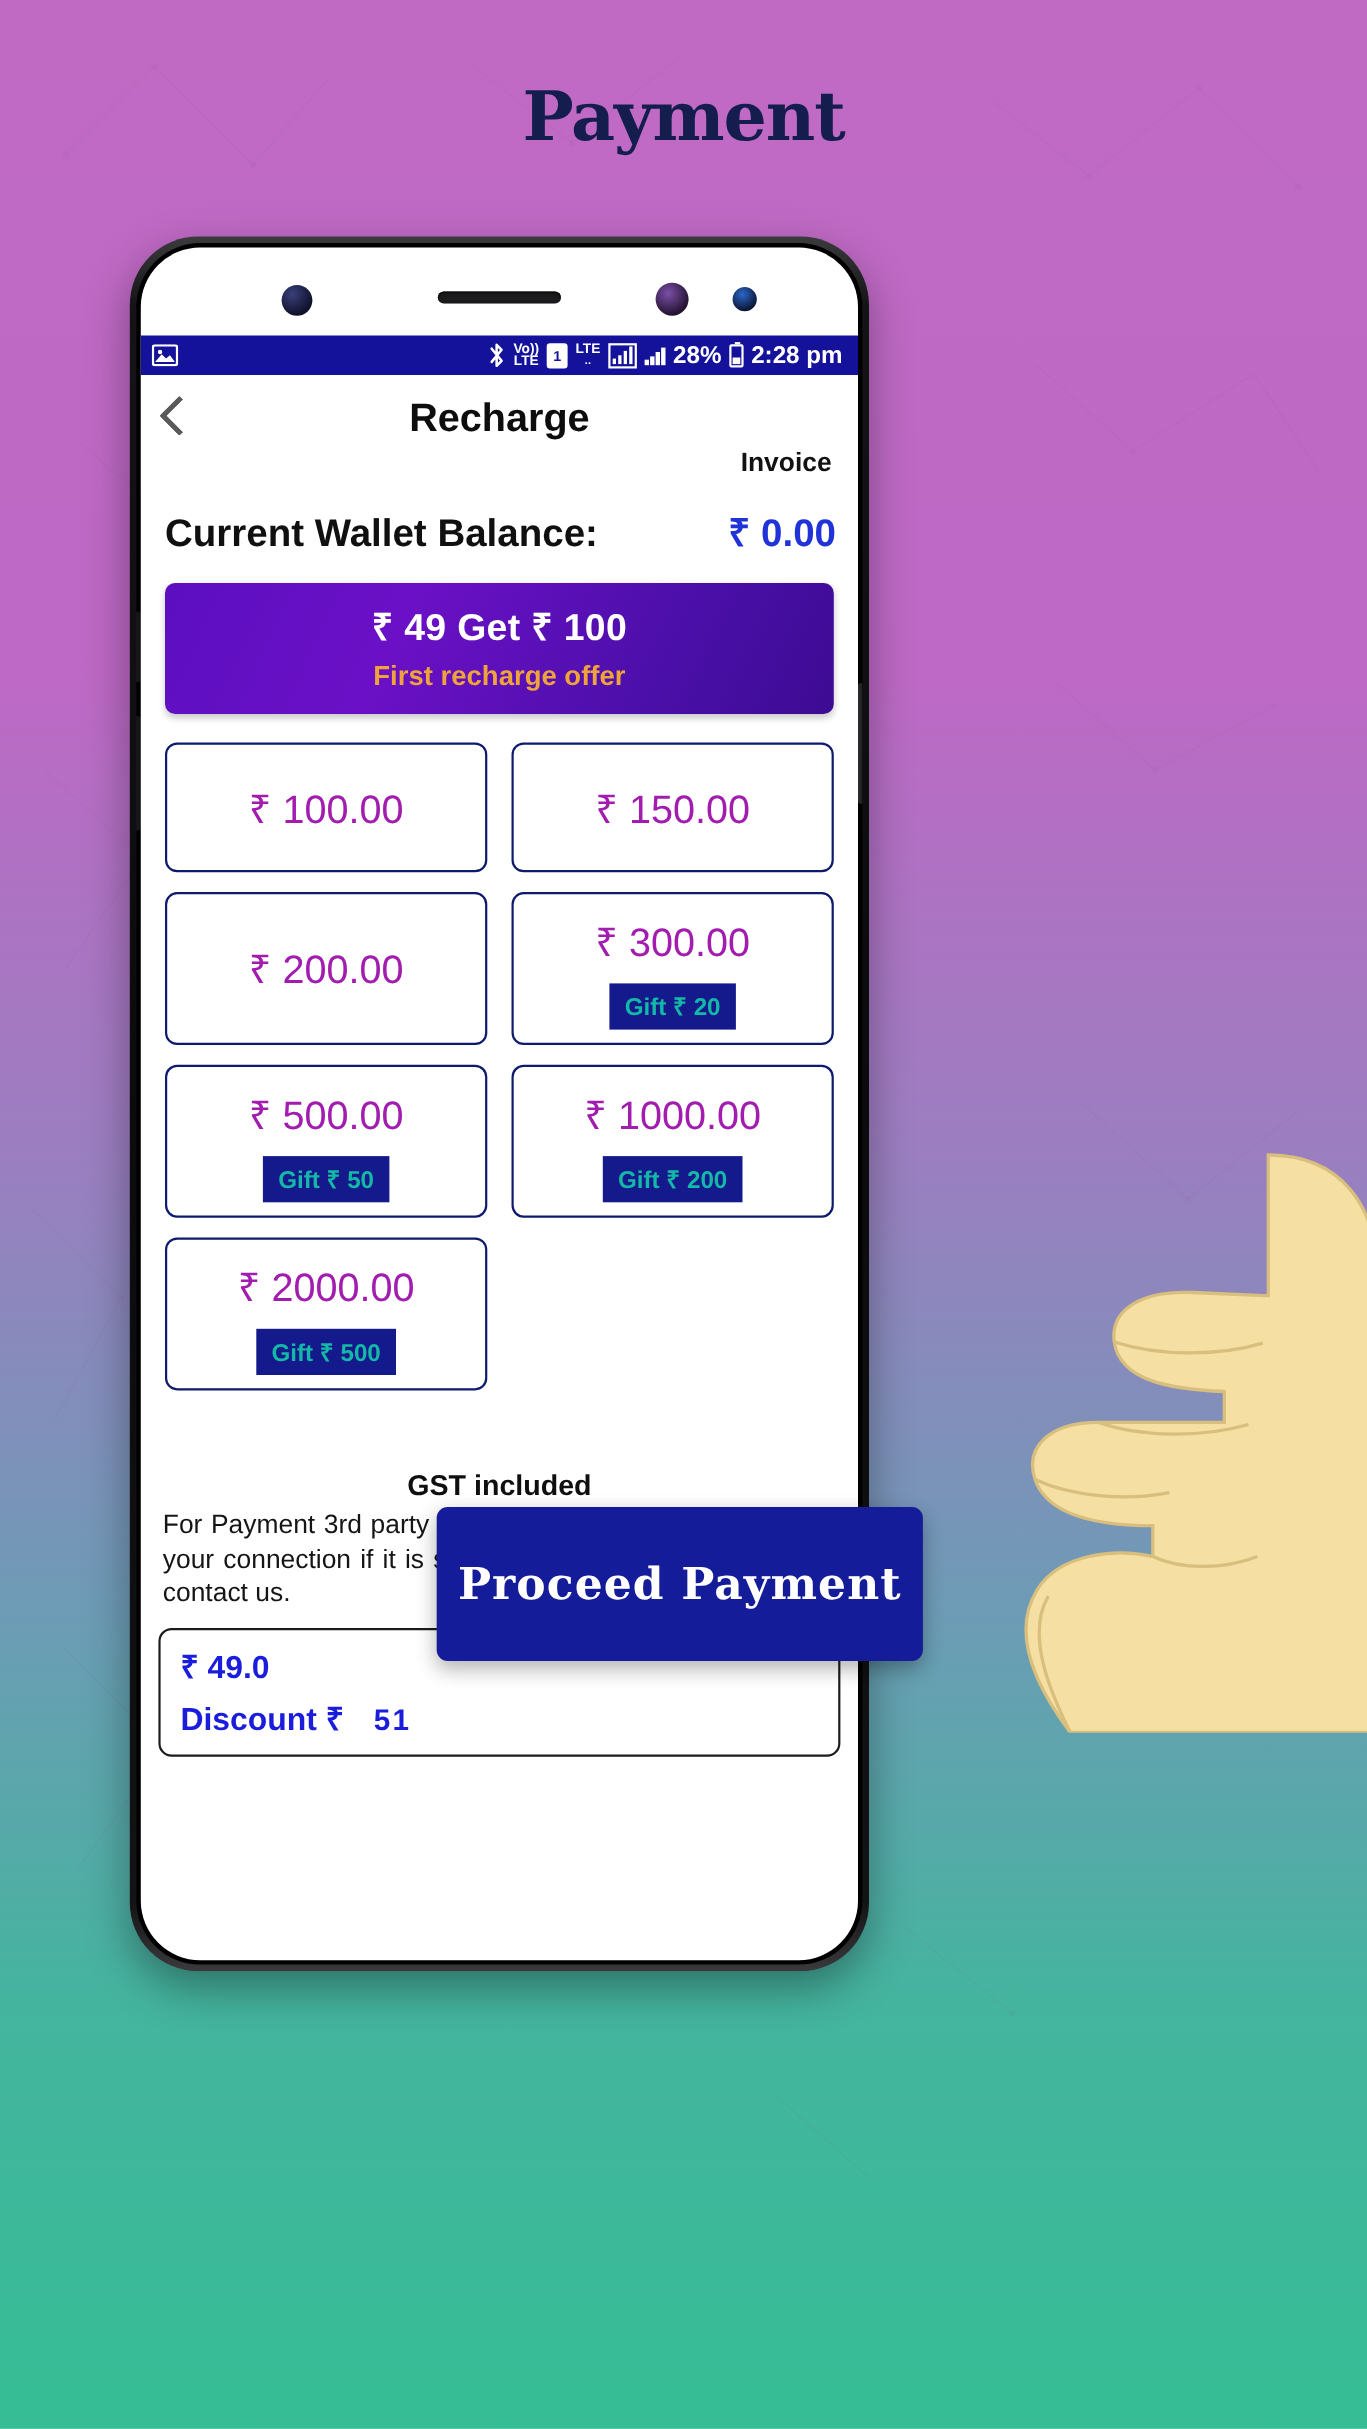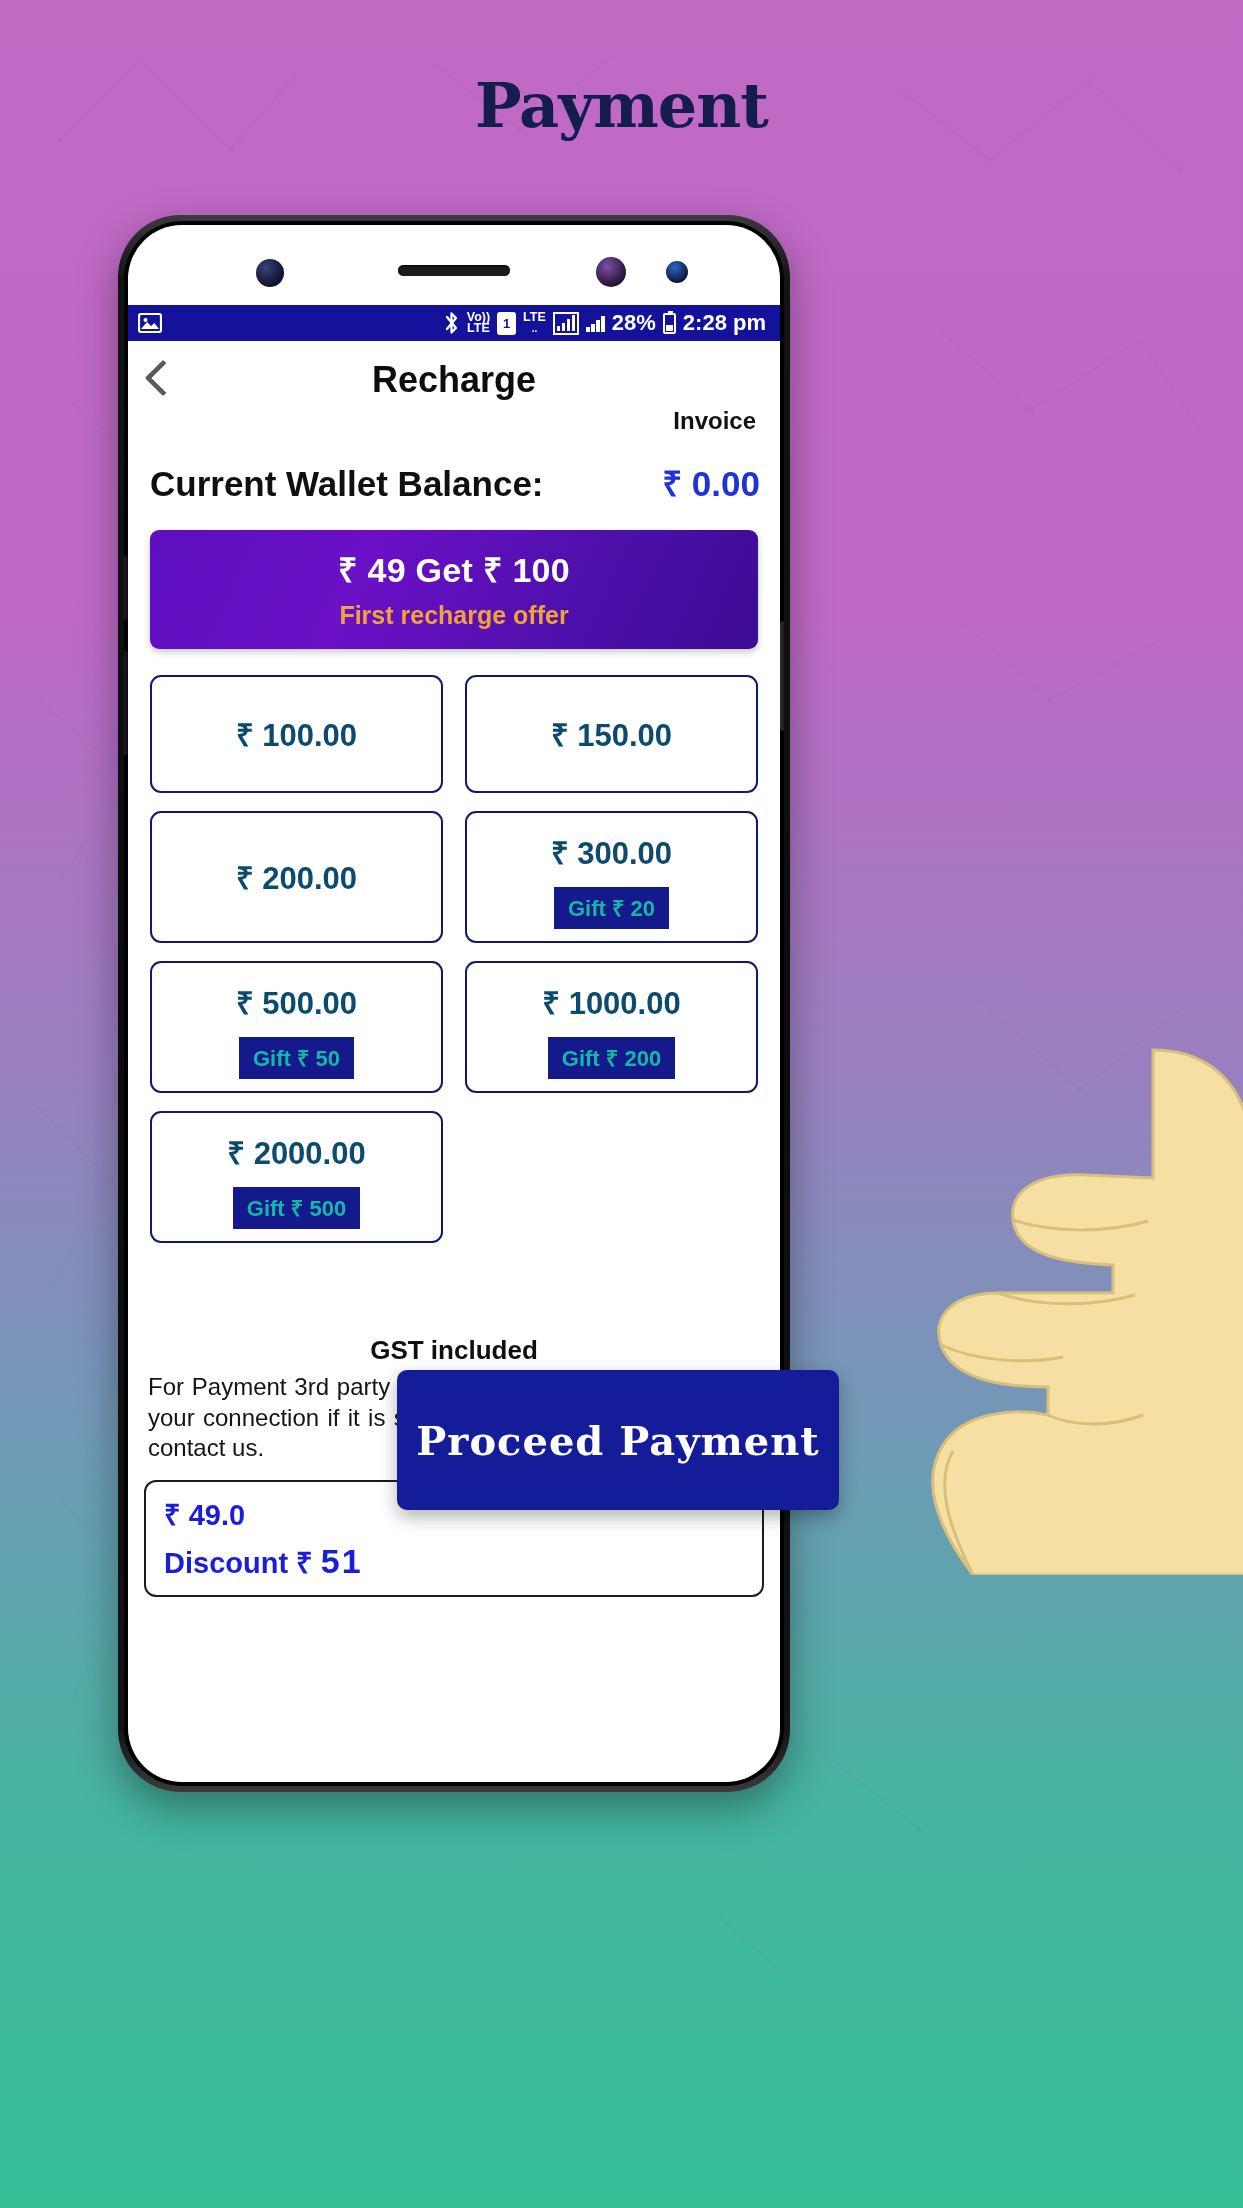--- a/index.html
+++ b/index.html
@@ -130,21 +130,21 @@
   .offer-title { font-size:34px; font-weight:700; color:#fff; letter-spacing:.3px; }
   .offer-sub { font-size:25px; font-weight:700; color:#f0a33a; margin-top:9px; }
 
   .grid { display:grid; grid-template-columns:1fr 1fr; gap:18px 22px; padding:26px 22px 0 22px; }
   .amt-card {
     border:2.5px solid #0e1a6e; border-radius:11px; background:#fff;
     min-height:118px; display:flex; flex-direction:column;
     align-items:center; justify-content:center; padding:12px 0 12px 0;
   }
   .amt-card.has-gift { justify-content:flex-start; padding-top:18px; }
-  .amt-val { font-size:31px; font-weight:700; color:#0c4a6e; }
+  .amt-val { font-size:36px; font-weight:400; color:#a21caf; }
   .gift {
     margin-top:14px; background:#141a8c; color:#14b8a6;
     font-size:22px; font-weight:700; border-radius:0;
     padding:5px 14px 7px 14px;
   }
 
   .foot { margin-top:auto; padding:0 20px 0 20px; }
   .gst { text-align:center; font-size:26px; font-weight:700; color:#0f0f0f; }
   .disclaimer {
     margin-top:6px; font-size:24px; color:#151515; text-align:justify;
@@ -156,21 +156,21 @@
     border-radius:50%; background:#dfe2f5; display:flex; align-items:center;
     justify-content:center; font-size:26px;
   }
 
   .bottombar {
     margin:16px 16px 18px 16px; border:2.5px solid #1c1c1c; border-radius:12px;
     background:#fff; padding:12px 18px 14px 18px; min-height:96px;
   }
   .bb-amount { font-size:29px; font-weight:700; color:#1b1ddd; }
   .bb-discount { font-size:29px; font-weight:700; color:#1b1ddd; margin-top:9px; }
-  .bb-discount b { font-size:34px; letter-spacing:2px; }
+  .bb-discount b { font-size:27px; letter-spacing:2px;margin-left:19px; }
 
   
   .hand { position:absolute; right:-10px; top:1015px; width:430px; height:560px; z-index:20; }
 
   
   .cta {
     position:absolute; left:397px; top:1370px; width:442px; height:140px;
     background:#151c9a; border-radius:10px; z-index:25;
     display:flex; align-items:center; justify-content:center;
     box-shadow:0 7px 18px rgba(0,0,0,.3);

